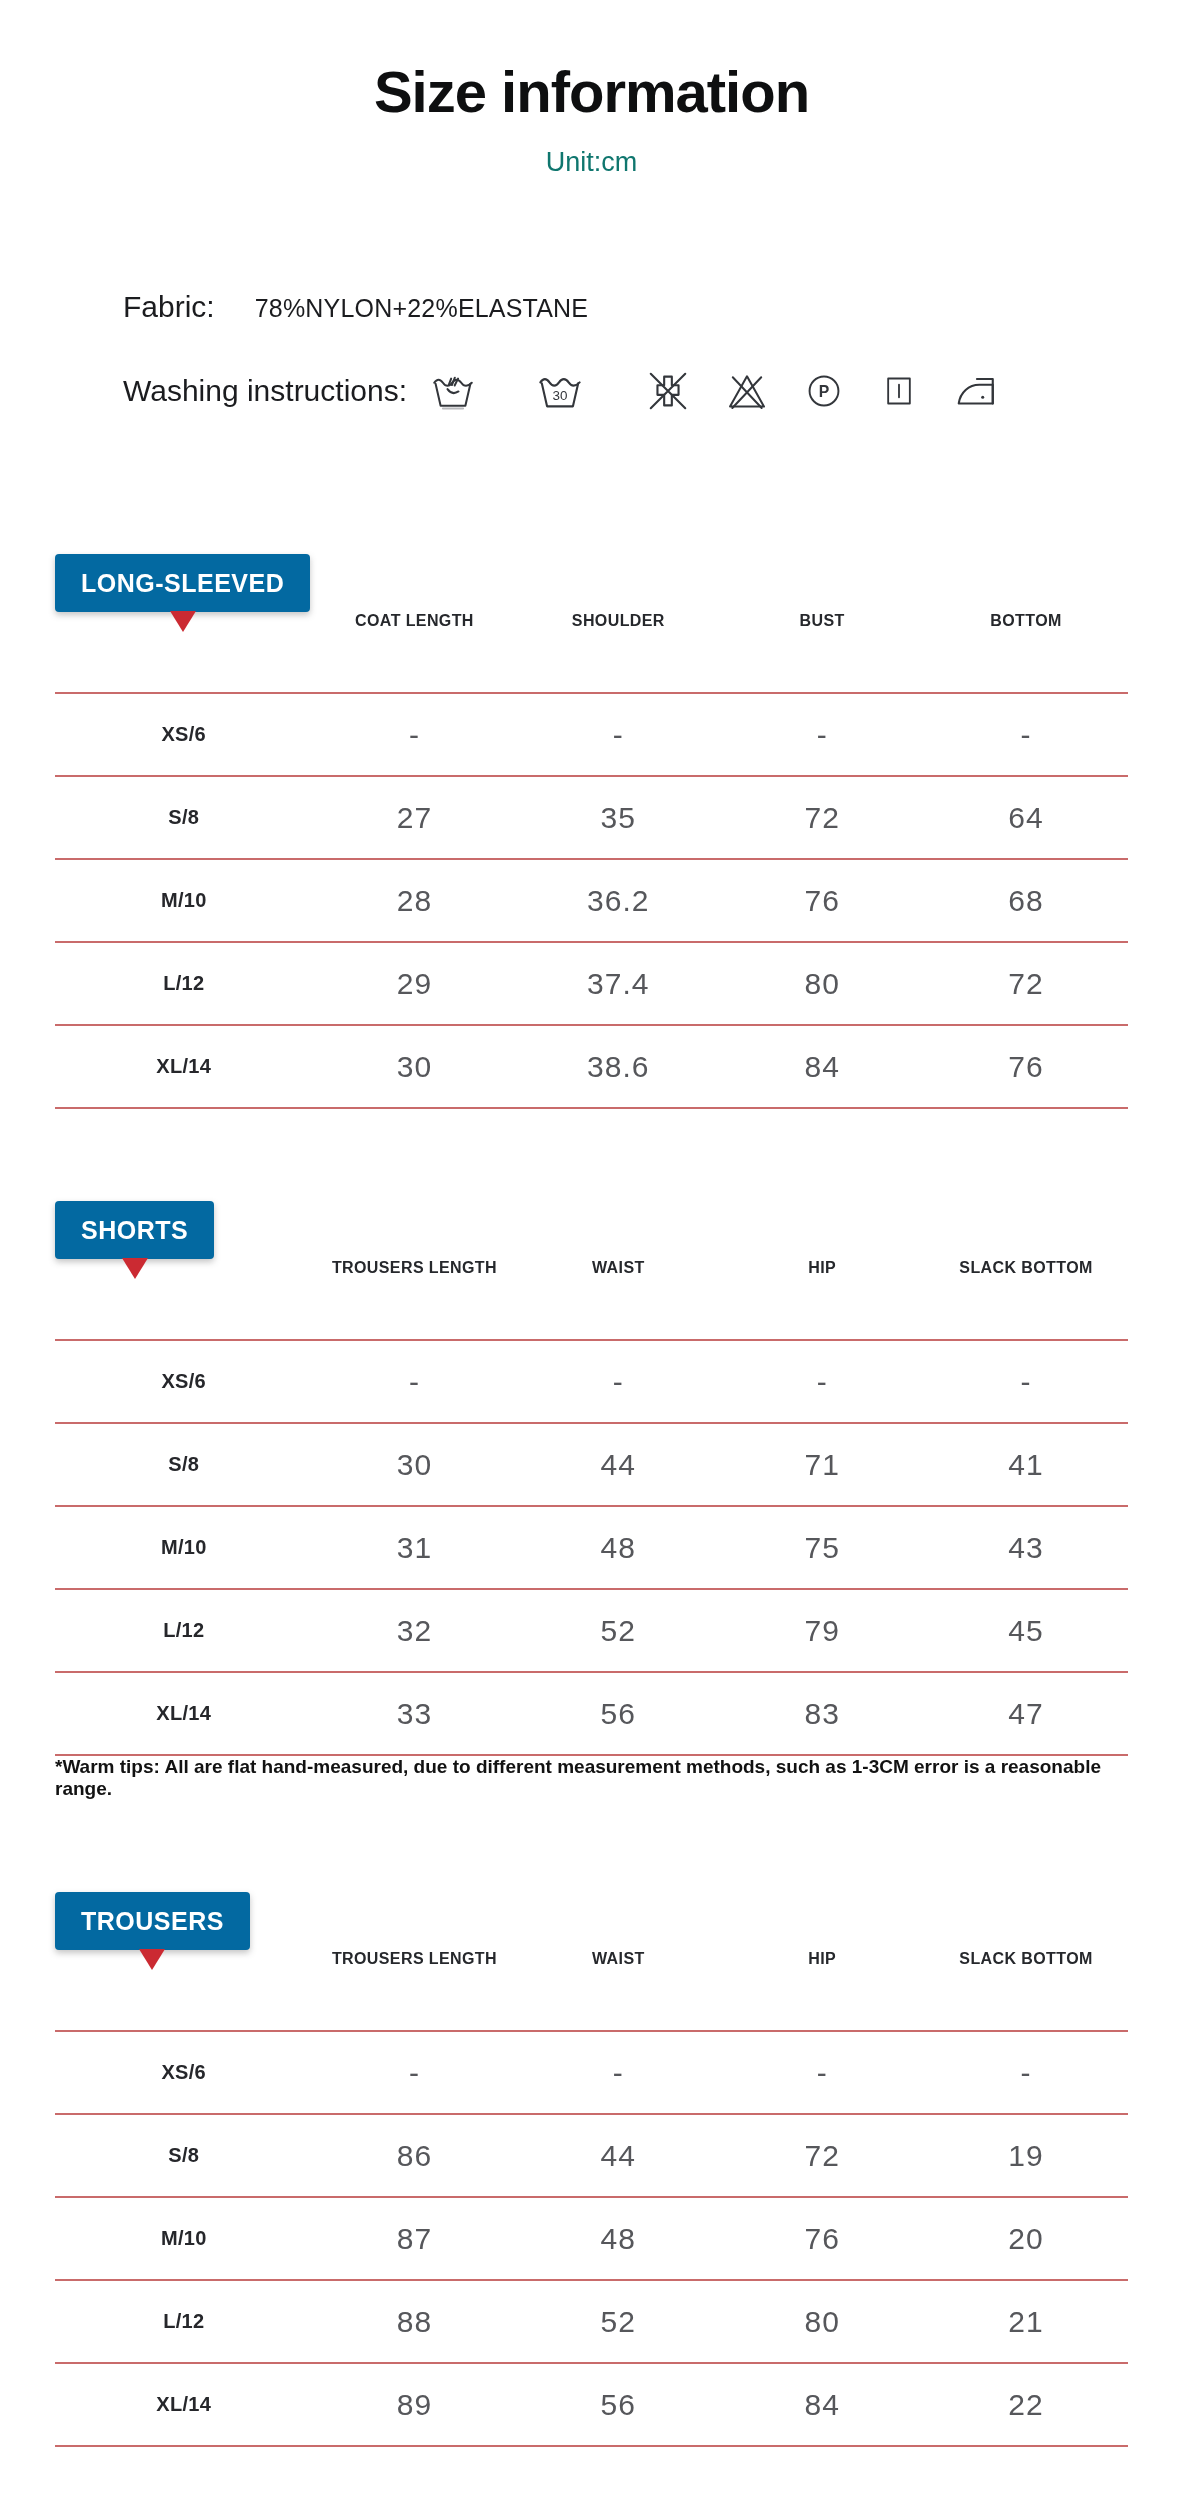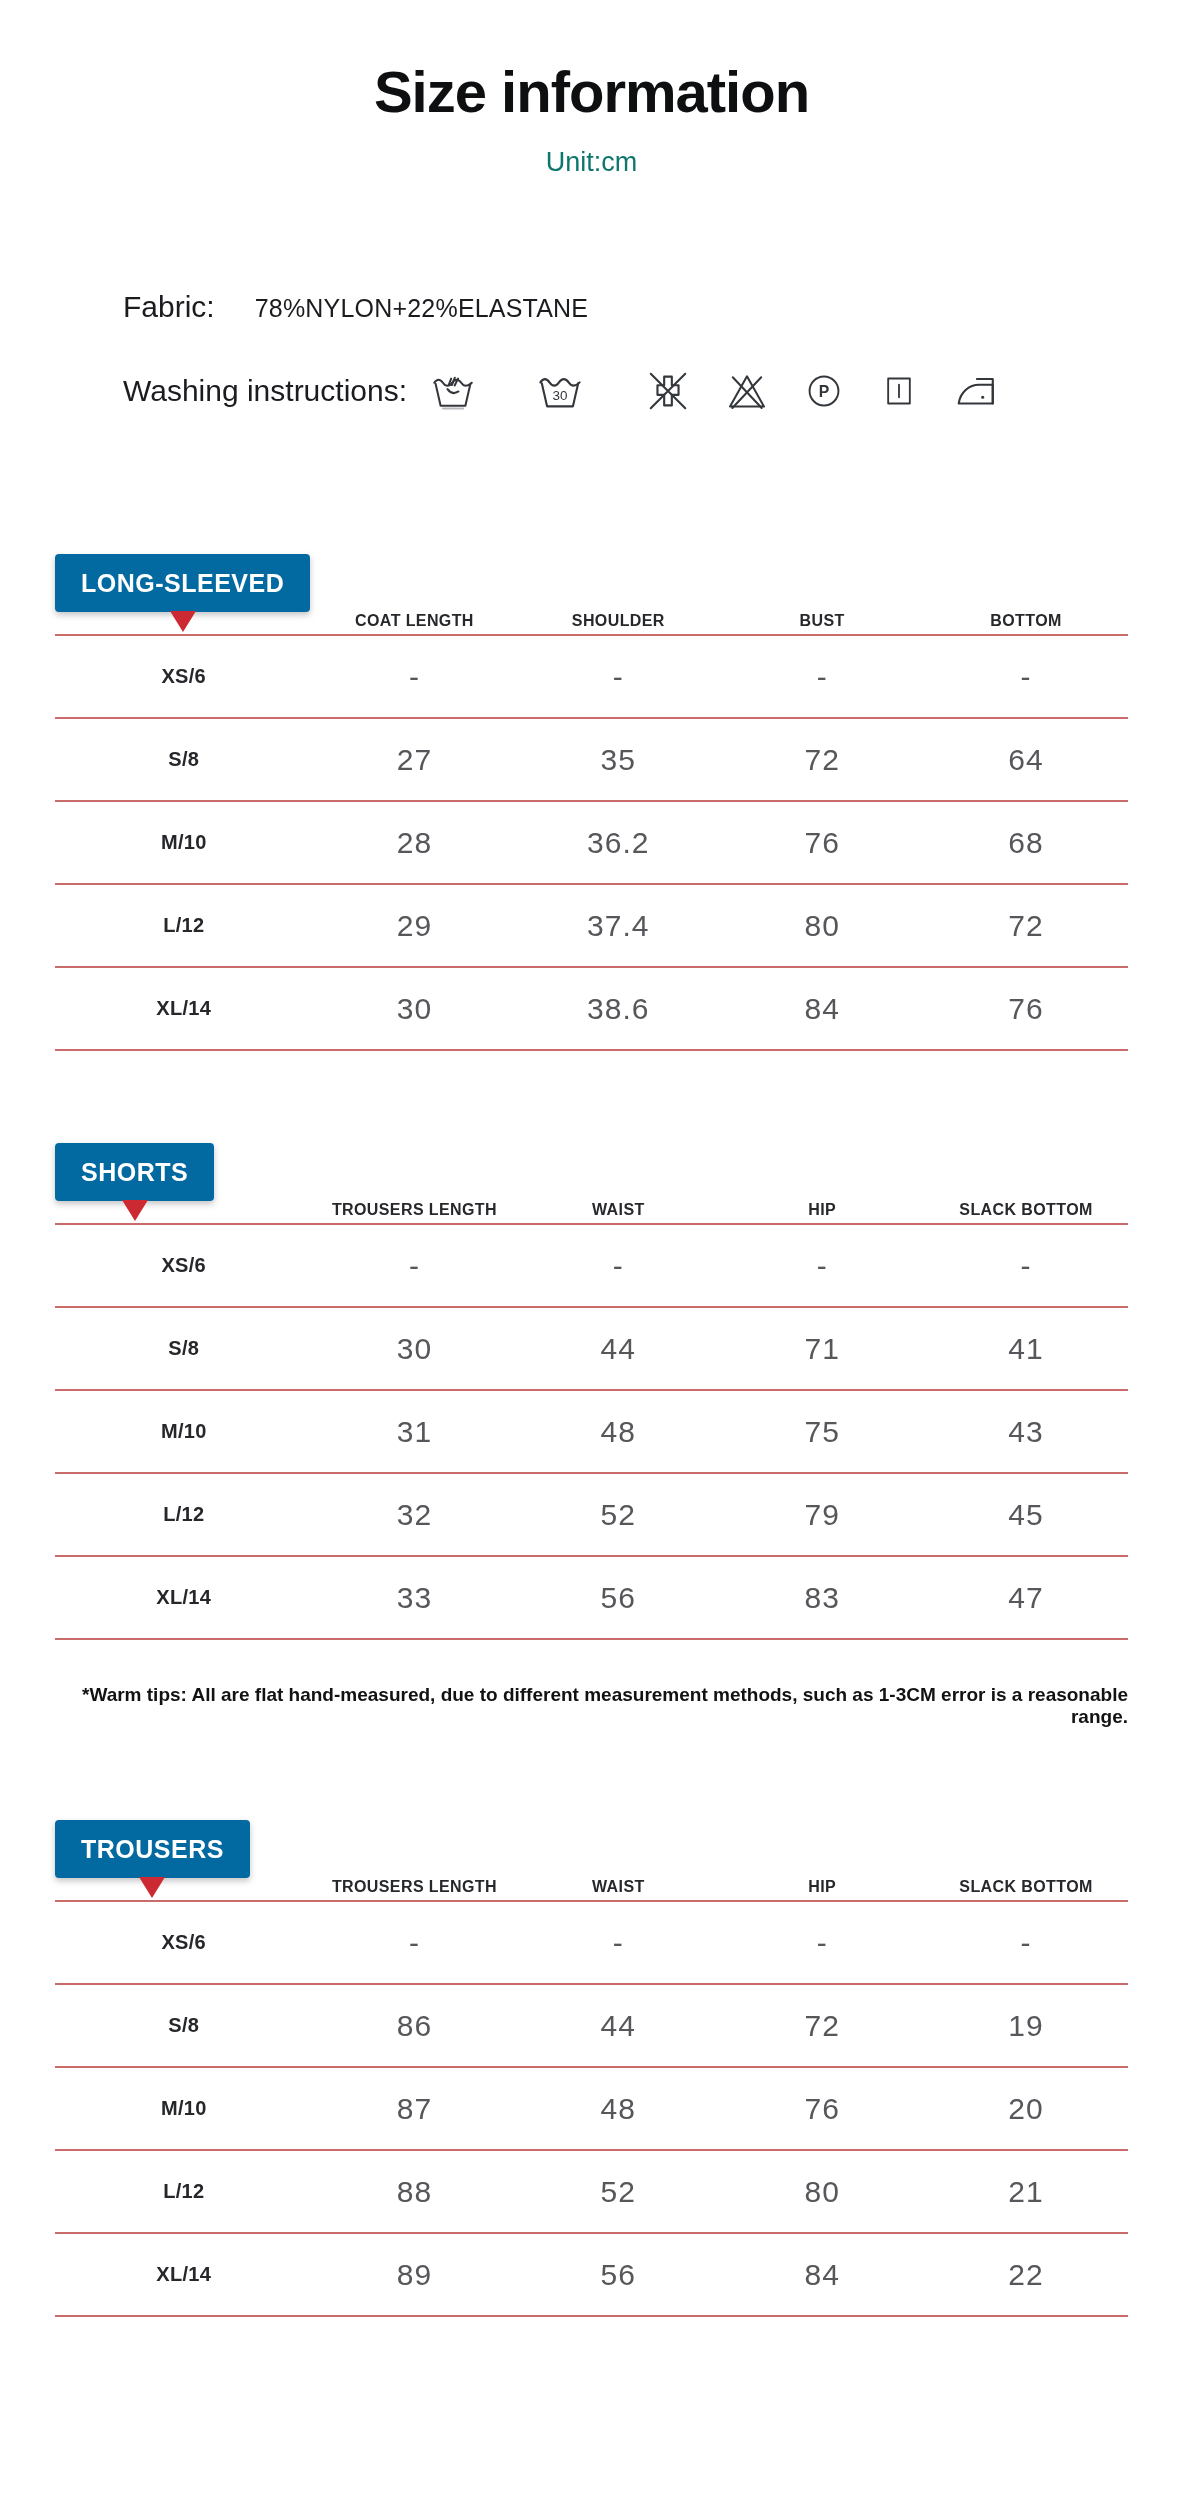--- a/index.html
+++ b/index.html
@@ -23,27 +23,27 @@
   .ribbon{grid-column:1;justify-self:start;align-self:start;position:relative;
           background:#0369a1;color:#fff;font-size:25px;font-weight:800;letter-spacing:.5px;
           line-height:58px;padding:0 26px;border-radius:4px;white-space:nowrap;
           box-shadow:0 3px 6px rgba(90,90,90,.35);}
   .ribbon .tail{position:absolute;left:50%;bottom:-20px;transform:translateX(-50%);
           width:0;height:0;border-left:13px solid transparent;border-right:13px solid transparent;
           border-top:21px solid #cb2a32;}
   .col-h{align-self:end;text-align:center;font-size:16px;font-weight:700;letter-spacing:.4px;
          color:#26282c;padding-bottom:4px;}
 
-  .tbody{border-bottom:2px solid #c96b6b;}
+  .tbody{margin-top:58px;border-bottom:2px solid #c96b6b;}
   .trow{display:grid;grid-template-columns:24% repeat(4,19%);height:81px;align-items:center;
         border-top:2px solid #c96b6b;}
   .size-cell{text-align:center;font-size:20px;font-weight:700;color:#26272b;letter-spacing:.3px;}
   .val-cell{text-align:center;font-size:30px;font-weight:400;color:#56575b;letter-spacing:1px;}
 
-  .tips{margin-top:44px;text-align:right;font-size:19px;font-weight:600;color:#121212;}
+  .tips{text-align:left;font-size:19px;font-weight:600;color:#121212;}
 </style>
 </head>
 <body>
 
 <div class="page">
 
   <h1 class="title">Size information</h1>
   <div class="unit">Unit:cm</div>
 
   <div class="fabric-row">

